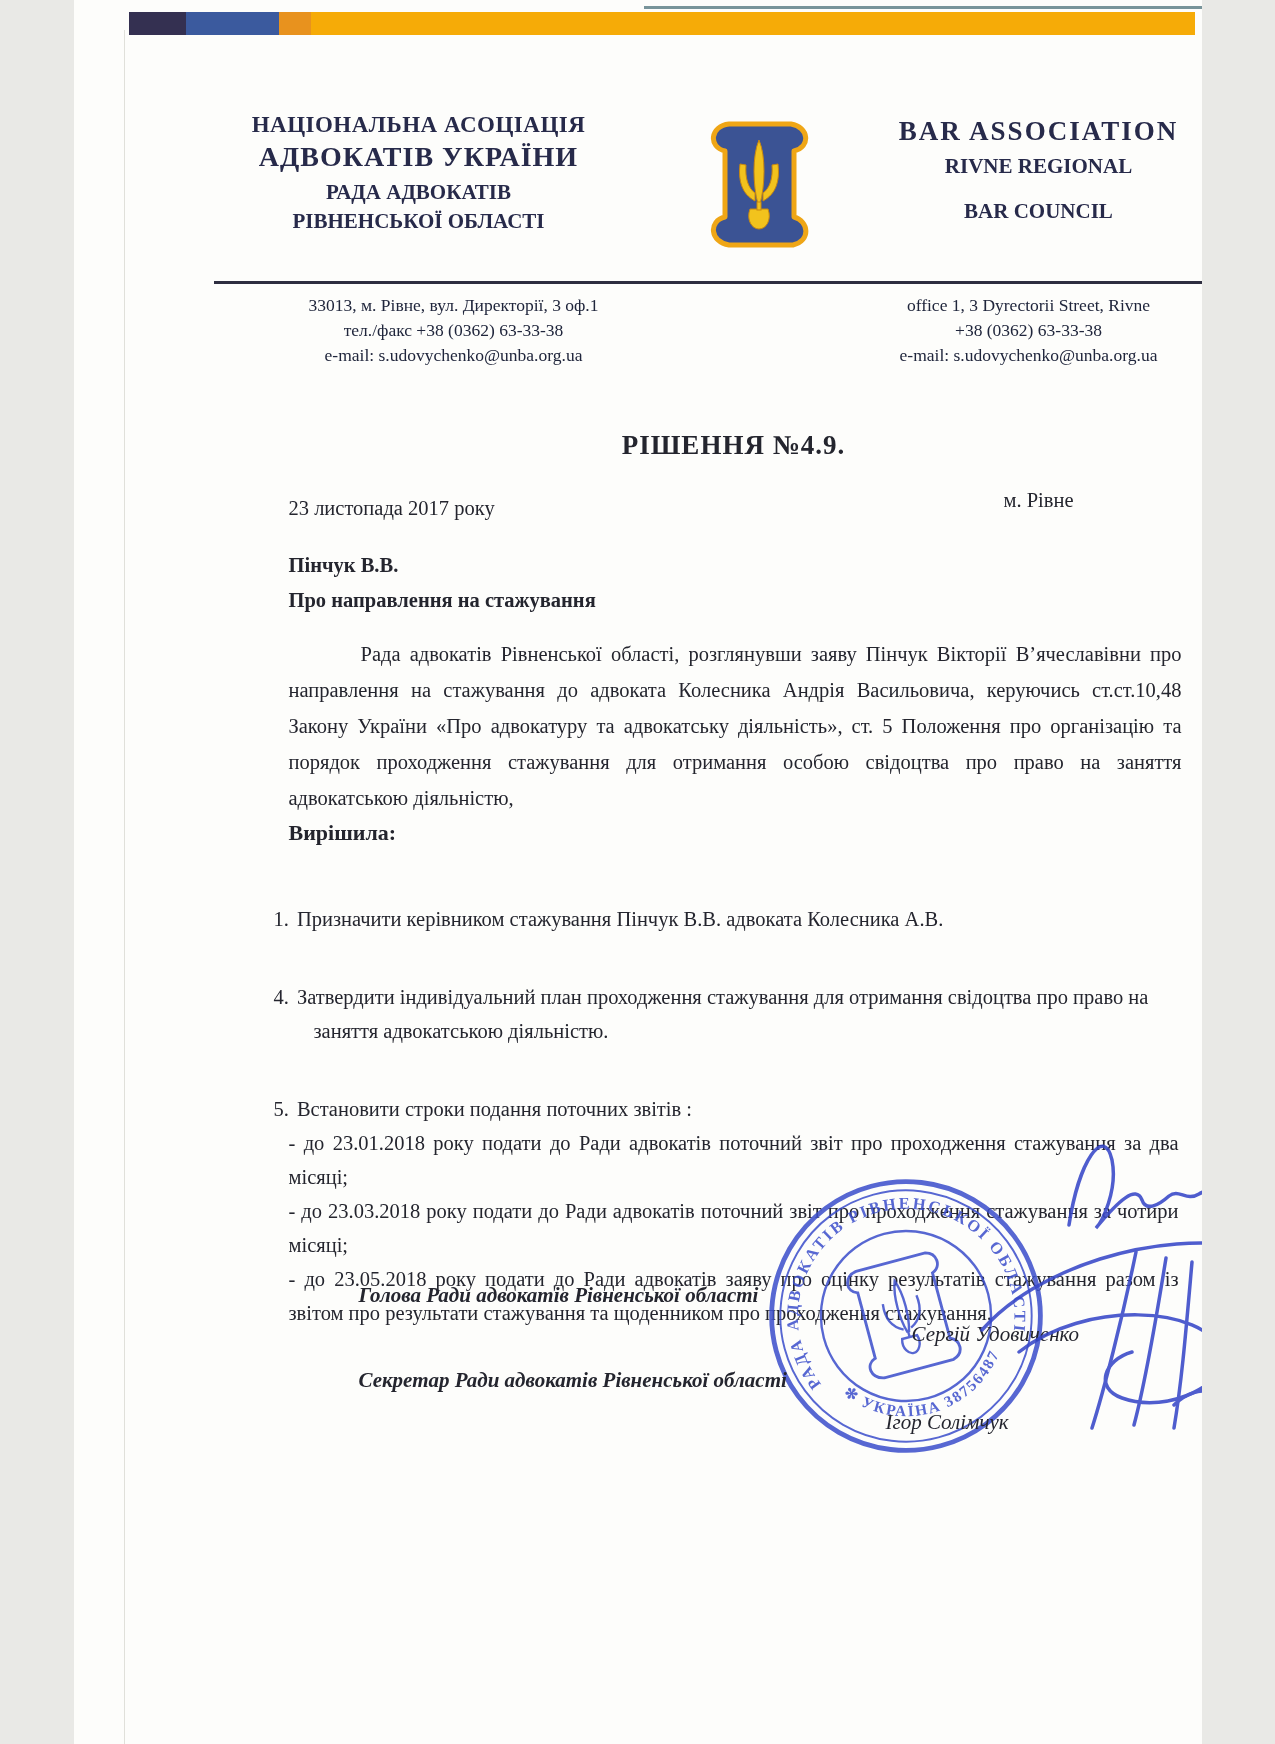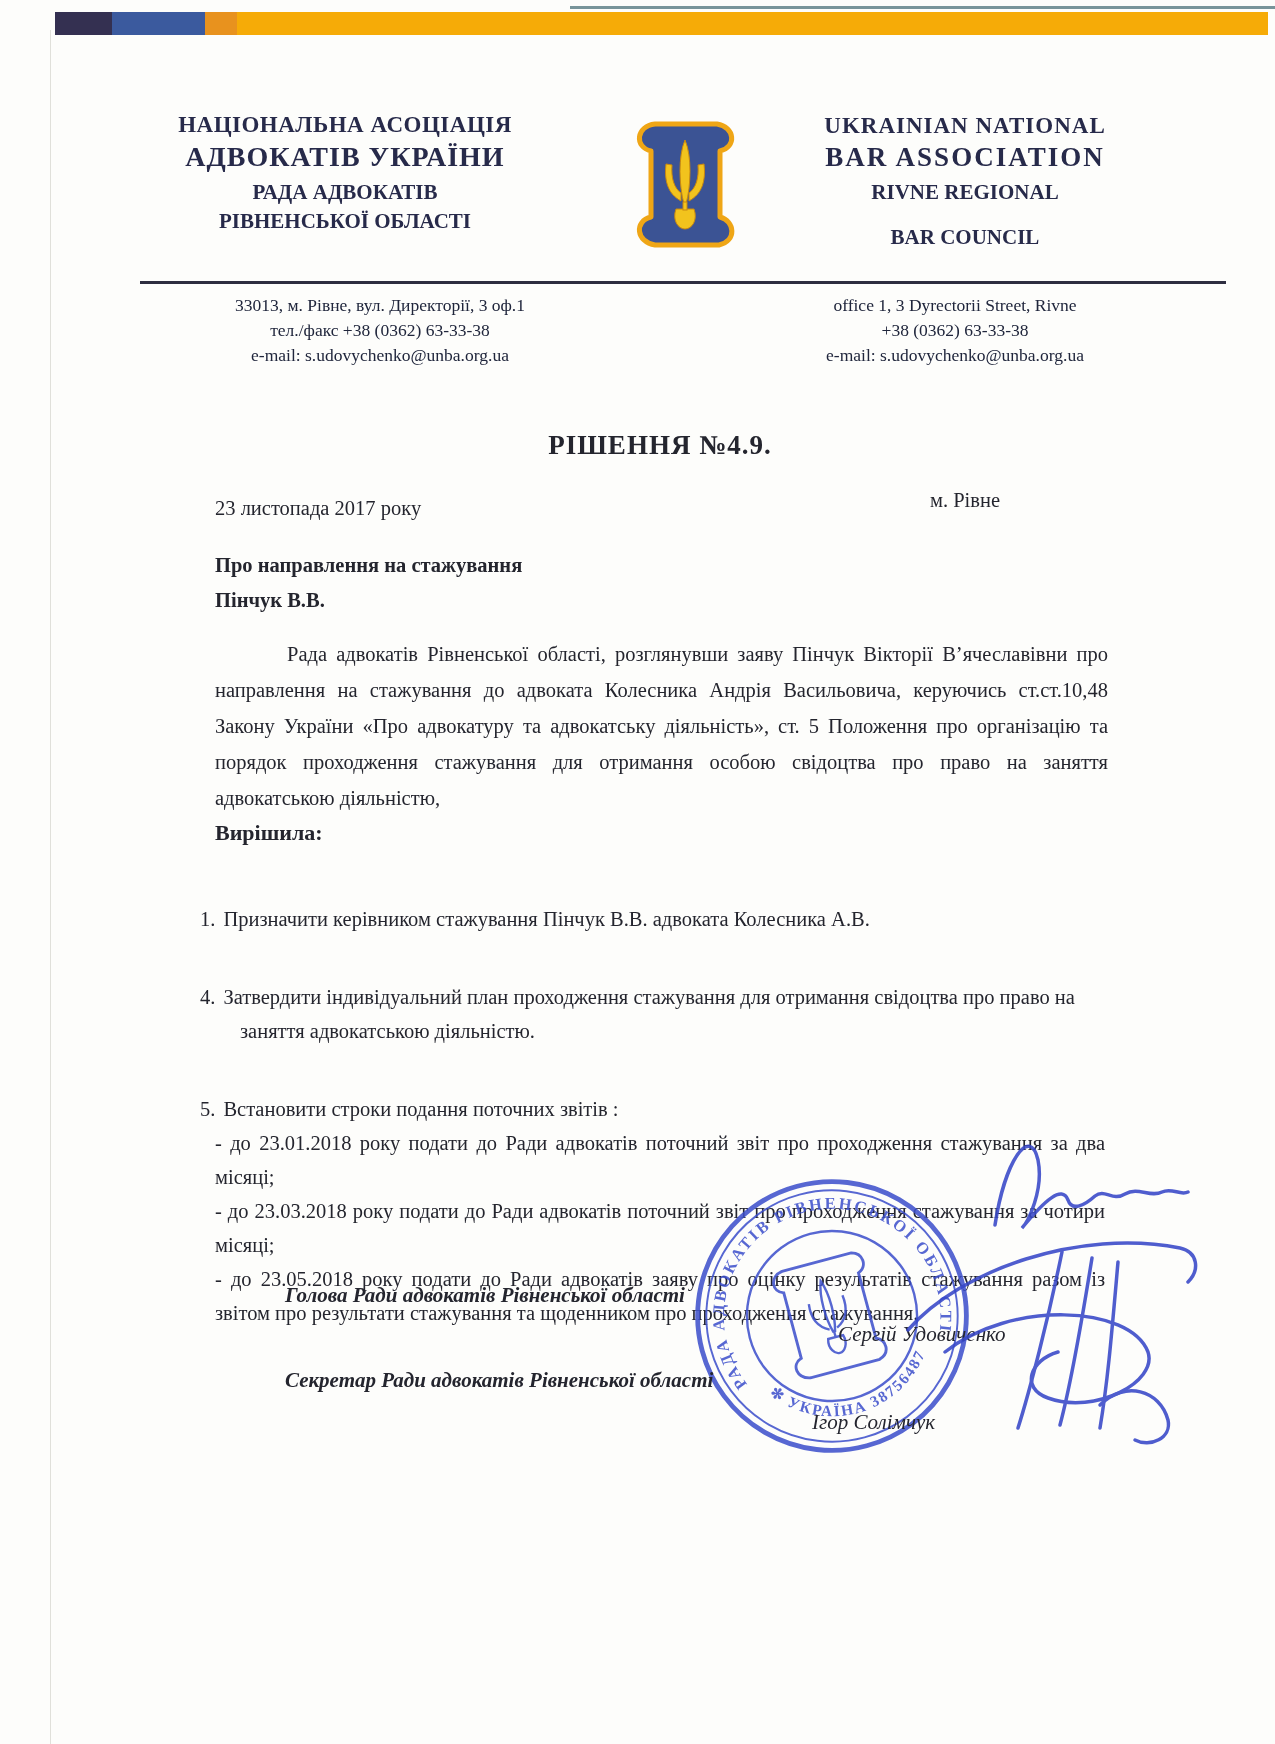--- a/index.html
+++ b/index.html
@@ -1,17 +1,17 @@
 <!DOCTYPE html>
 <html><head>
 <meta charset="utf-8">
 <style>
   html,body{margin:0;padding:0;background:#e9e9e6;}
   .page{
-    position:relative; width:1275px; height:1744px; margin:0 auto;
+    position:relative; width:1128px; height:1744px; margin:0 auto;
     background:#fdfdfb; overflow:hidden;
     font-family:"Liberation Serif", serif; color:#24252e;
   }
   
   .top-line{position:absolute; top:6px; left:570px; width:705px; height:3px; background:#1f4f5a; opacity:.6;}
   .scan-edge{position:absolute; top:30px; left:50px; width:1px; height:1714px; background:#e0e0da;}
   
   .top-strip{position:absolute; top:12px; left:55px; right:7px; height:23px; display:flex;}
   .seg-navy{width:57px; background:#343051;}
   .seg-blue{width:93px; background:#3b5a9e;}
@@ -78,21 +78,20 @@
     <g fill="#f2c31d" stroke="#c8880f" stroke-width="1">
       <path d="M64,26 C71,42 70,72 65,90 L63,90 C58,72 57,42 64,26 Z"></path>
       <path d="M45,50 C43,67 47,80 60,87 L60,79 C53,74 50,64 51,51 Z"></path>
       <path d="M83,50 C85,67 81,80 68,87 L68,79 C75,74 78,64 77,51 Z"></path>
       <path d="M55,95 C51,106 57,115 64,115 C71,115 77,106 73,95 Z"></path>
       <rect x="62" y="88" width="4" height="8"></rect>
     </g>
   </svg>
 
   <div class="org-en">
-    <div class="l1">UKRAINIAN NATIONAL</div>
     <div class="l2">BAR ASSOCIATION</div>
     <div class="l3">RIVNE REGIONAL</div>
     <div class="l4">BAR COUNCIL</div>
   </div>
 
   <div class="rule"></div>
 
   <div class="contact-ua">
     <div>33013, м. Рівне, вул. Директорії, 3 оф.1</div>
     <div>тел./факс  +38 (0362) 63-33-38</div>
@@ -106,22 +105,22 @@
   </div>
 
   <h1 class="title">РІШЕННЯ  №4.9.</h1>
 
   <div class="date-row">
     <span>23  листопада 2017 року</span>
     <span class="place">м. Рівне</span>
   </div>
 
   <div class="subject">
+    <div>Пінчук В.В.</div>
     <div>Про направлення на стажування</div>
-    <div>Пінчук В.В.</div>
   </div>
 
   <p class="body-par">Рада адвокатів Рівненської області, розглянувши заяву Пінчук Вікторії В’ячеславівни про направлення на стажування до адвоката Колесника Андрія Васильовича, керуючись ст.ст.10,48 Закону України «Про адвокатуру та адвокатську діяльність»,  ст. 5 Положення про організацію та порядок проходження стажування для отримання особою свідоцтва про право на заняття адвокатською діяльністю,</p>
 
   <div class="resolved">Вирішила:</div>
 
   <div class="items">
     <div class="item">
       <span class="num">1.</span><span>Призначити керівником стажування Пінчук В.В. адвоката Колесника А.В.</span>
     </div>

